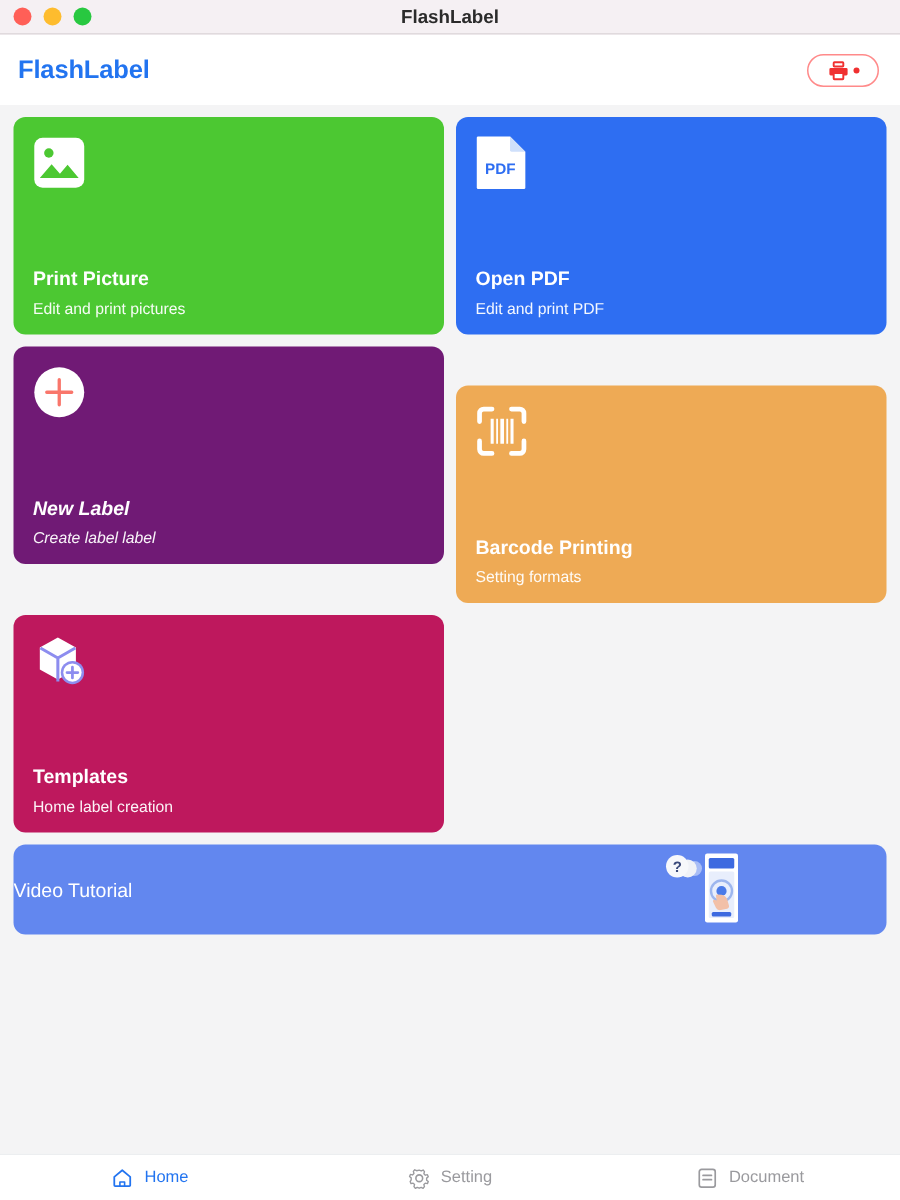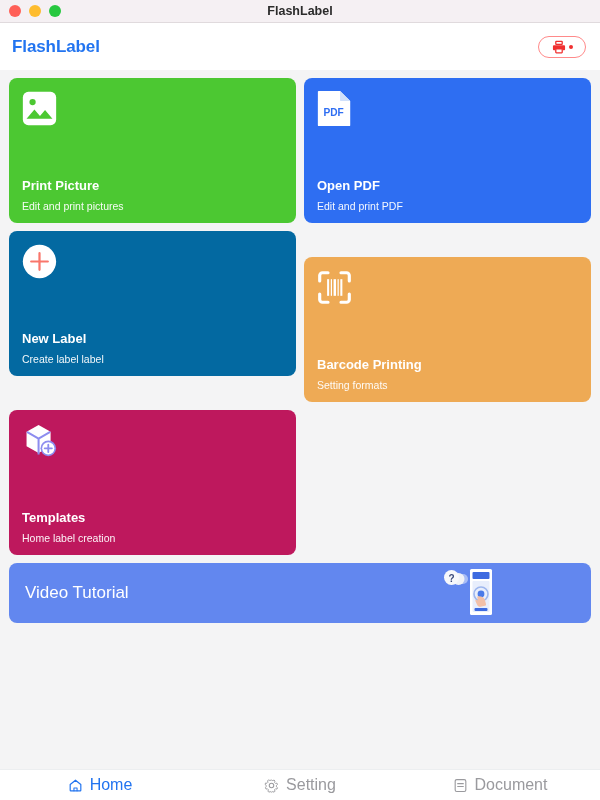--- a/index.html
+++ b/index.html
@@ -92,21 +92,21 @@
     width: 287px;
     height: 145px;
     border-radius: 8px;
     position: relative;
     padding: 12px;
     cursor: pointer;
     overflow: hidden;
   }
   .card.blue   { background: #2e6ef2; }
   .card.green  { background: #4cc832; }
-  .card.red    { background: #0369a1; }
+  .card.red    { background: #701a75; font-style: italic; }
   .card.orange { background: #eeaa55; margin-top: 26px; }
   .card.purple { background: #be185d; }
 
   .card-icon {
     width: 37px;
     height: 37px;
     display: block;
   }
   .card-text {
     position: absolute;
@@ -133,23 +133,22 @@
     height: 60px;
     background: #6287ef;
     border-radius: 8px;
     display: flex;
     align-items: center;
     position: relative;
     cursor: pointer;
     overflow: hidden;
   }
   .banner-title {
-    font-size: 17px;
+    font-size: 13px;
     color: #ffffff;
-    margin-left: 16px;
   }
   .banner-art {
     position: absolute;
     right: 94px;
     top: 4px;
     width: 60px;
     height: 52px;
   }
 
   
@@ -163,21 +162,21 @@
   .tab {
     flex: 1;
     display: flex;
     align-items: center;
     justify-content: center;
     gap: 7px;
     cursor: pointer;
     height: 100%;
   }
   .tab-label {
-    font-size: 16px;
+    font-size: 11px;
     color: #9a9a9e;
   }
   .tab.active .tab-label { color: #2274f0; }
 </style>
 </head>
 <body>
 
 <div class="titlebar">
   <div class="traffic">
     <div class="light red"></div>

